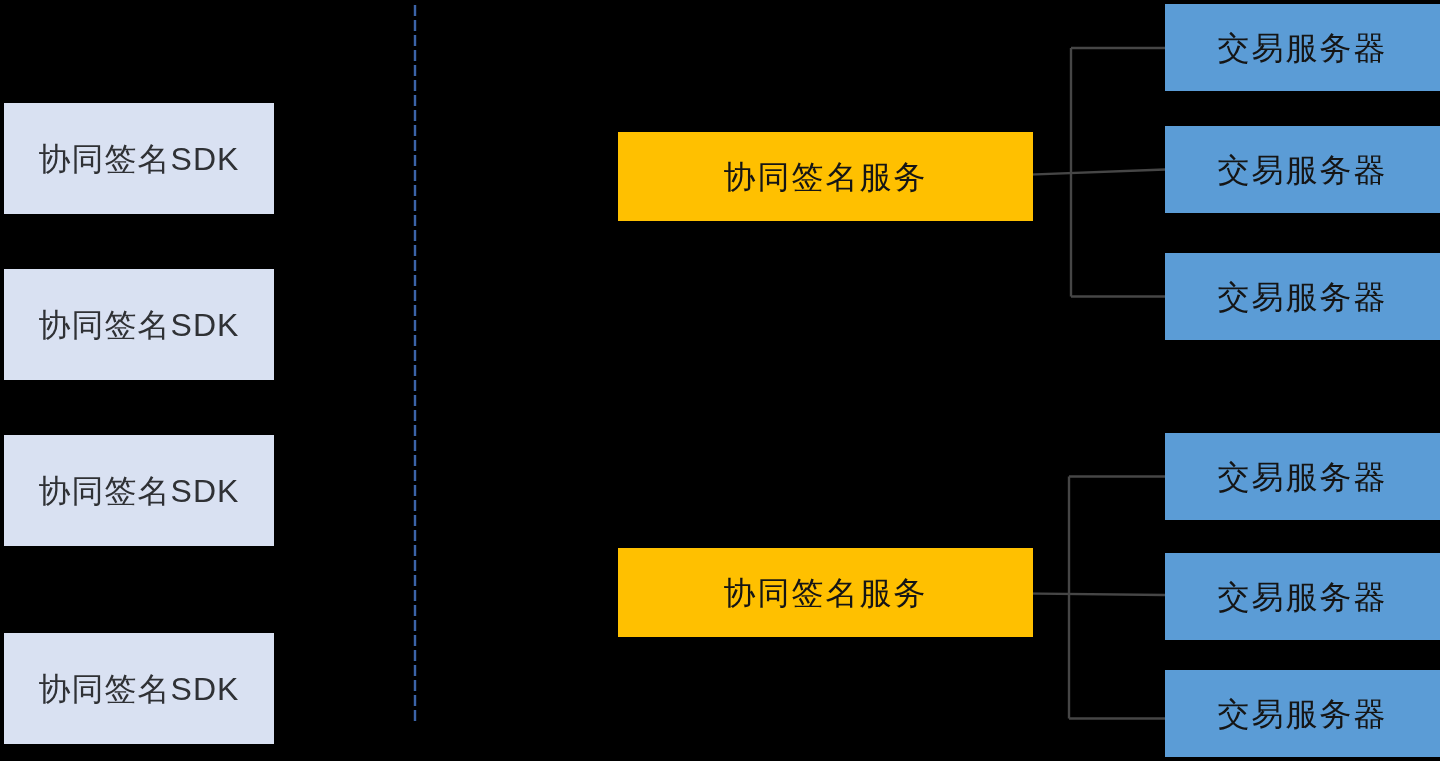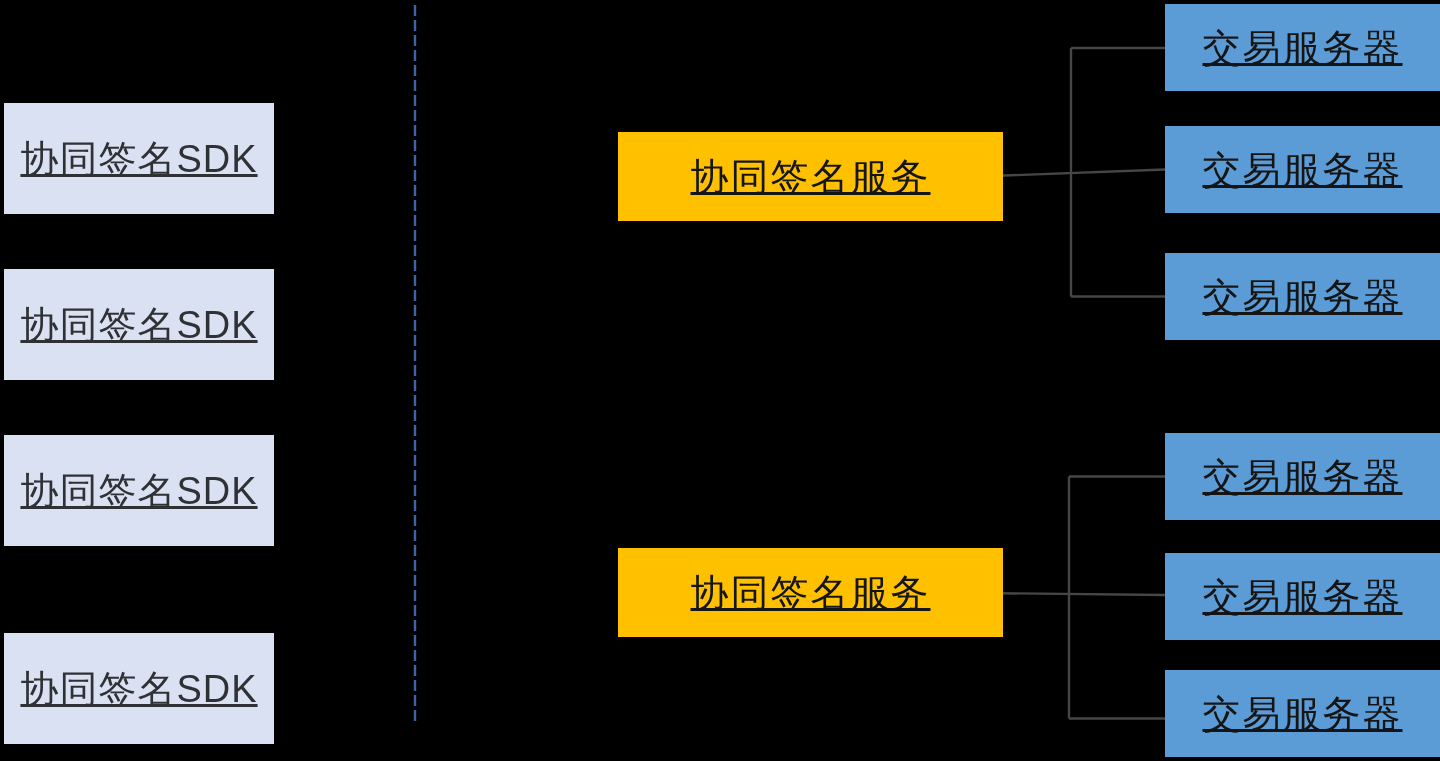--- a/index.html
+++ b/index.html
@@ -20,31 +20,30 @@
     fill:none;
   }
   .connector-layer line.divider{
     stroke:var(--divider,#3c64a8);
     stroke-width:2.4;
     stroke-dasharray:11 4;
   }
   .node{
     position:absolute;
     display:flex;align-items:center;justify-content:center;
-    font-size:38px;line-height:1;letter-spacing:1px;
+    font-size:32px;line-height:1;letter-spacing:1px;
     white-space:nowrap;
-    text-decoration:underline;
   }
   .node.sdk{
     left:4px;width:270px;height:111px;
     background:var(--sdk-fill,#d9e1f2);
     color:var(--sdk-text,#2f3135);
   }
   .node.service{
-    left:618px;width:385px;height:89px;
+    left:618px;width:415px;height:89px;
     background:var(--service-fill,#ffc000);
     color:var(--service-text,#151515);
     letter-spacing:2px;
   }
   .node.server{
     left:1165px;width:275px;height:87px;
     background:var(--server-fill,#5b9cd6);
     color:var(--server-text,#151515);
     letter-spacing:2px;
   }

